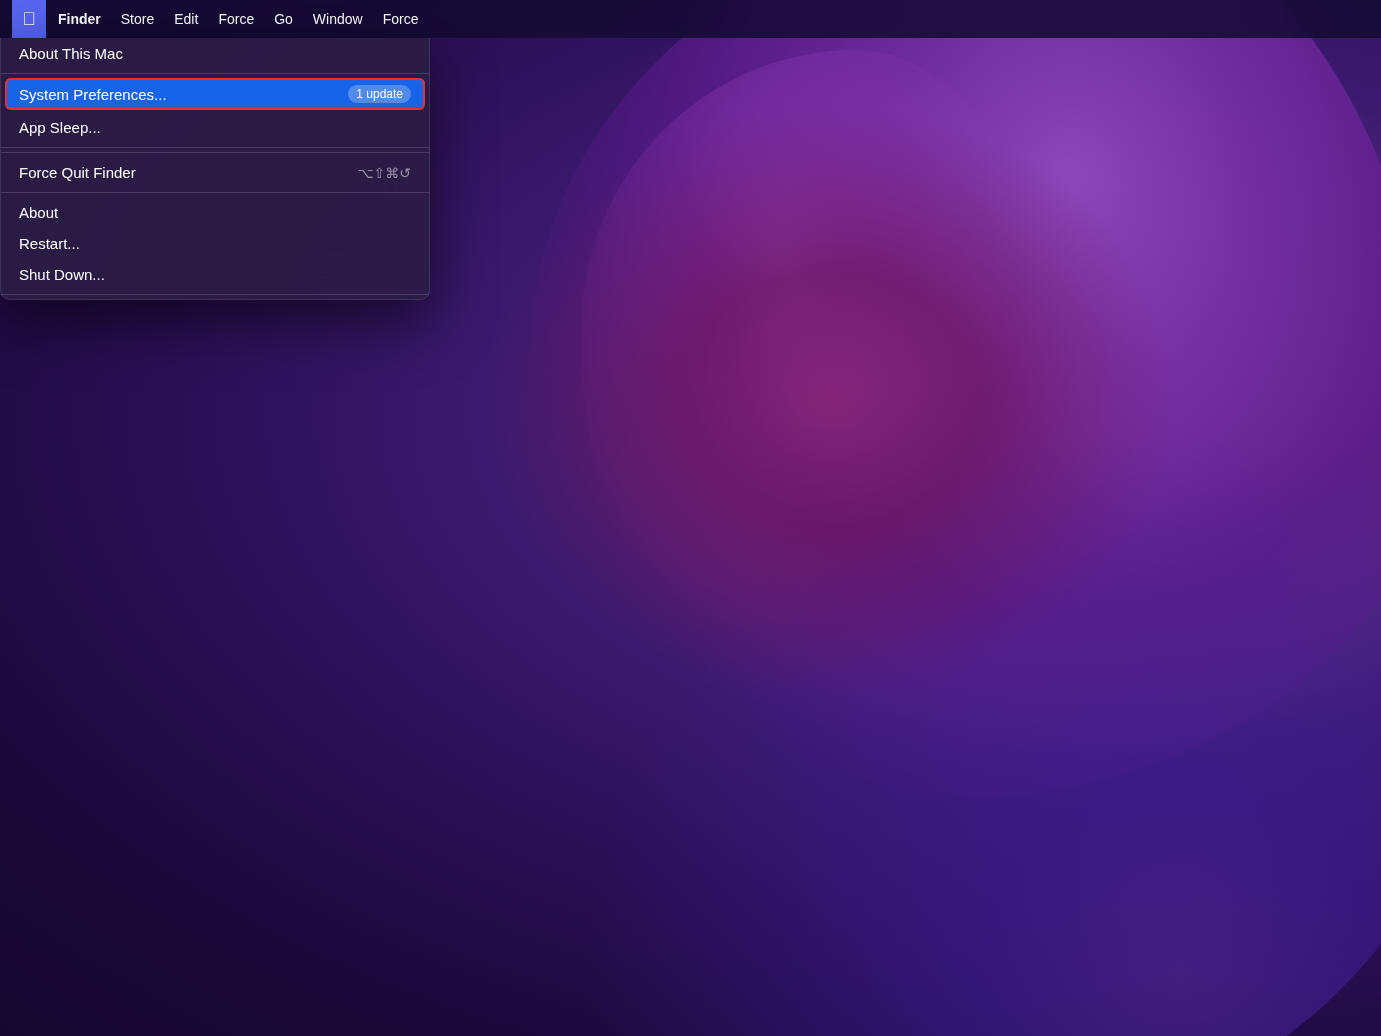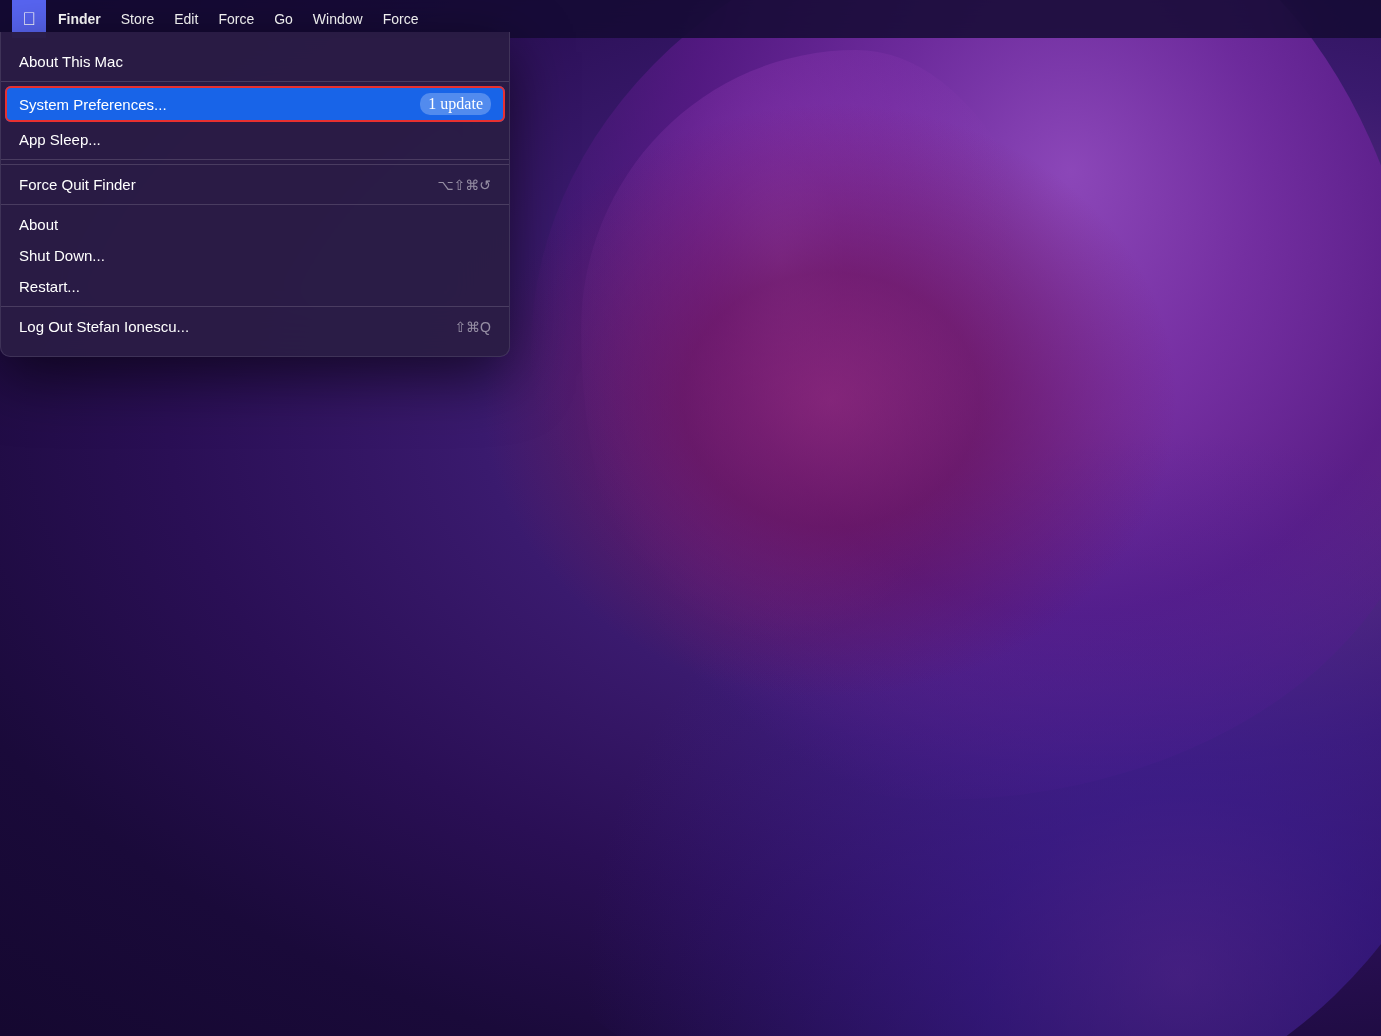--- a/index.html
+++ b/index.html
@@ -114,27 +114,27 @@
       white-space: nowrap;
     }
 
     .menubar-item.bold {
       font-weight: 600;
     }
 
     
     .dropdown-menu {
       position: absolute;
-      top: 32px;
+      top: 38px;
       left: 0;
-      width: 510px;
+      width: 430px;
       background: rgba(42, 28, 68, 0.95);
       backdrop-filter: blur(30px);
       border-radius: 0 0 10px 10px;
-      padding: 14px 0;
+      padding: 0 0;
       z-index: 200;
       box-shadow: 0 20px 60px rgba(0,0,0,0.6);
       border: 1px solid rgba(255,255,255,0.1);
       border-top: none;
     }
 
     .menu-item {
       display: flex;
       align-items: center;
       justify-content: space-between;
@@ -159,24 +159,23 @@
       color: rgba(255,255,255,0.5);
       font-size: 14px;
       display: flex;
       align-items: center;
       gap: 2px;
     }
 
     .menu-item .badge {
       background: rgba(255,255,255,0.25);
       color: white;
-      font-size: 16px;
+      font-size: 12px;
       padding: 2px 8px;
       border-radius: 10px;
-      font-family: Liberation Serif, serif;
     }
 
     .menu-item .arrow {
       color: rgba(255,255,255,0.7);
       font-size: 13px;
     }
 
     .menu-separator {
       height: 1px;
       background: rgba(255,255,255,0.15);
@@ -233,28 +232,24 @@
     <span class="shortcut">⌥⇧⌘↺</span>
   </div>
 
   <div class="menu-separator"></div>
 
   <div class="menu-item">
     <span>About</span>
   </div>
 
   <div class="menu-item">
+    <span>Restart...</span>
+  </div>
+
+  <div class="menu-item">
     <span>Shut Down...</span>
   </div>
 
-  <div class="menu-item">
-    <span>Restart...</span>
-  </div>
-
-  <div class="menu-separator"></div>
-
-
-  <div class="menu-item">
-    <span>Log Out Stefan Ionescu...</span>
-    <span class="shortcut">⇧⌘Q</span>
-  </div>
+  <div class="menu-separator"></div>
+
+
 
 </div>
 
 </body></html>

